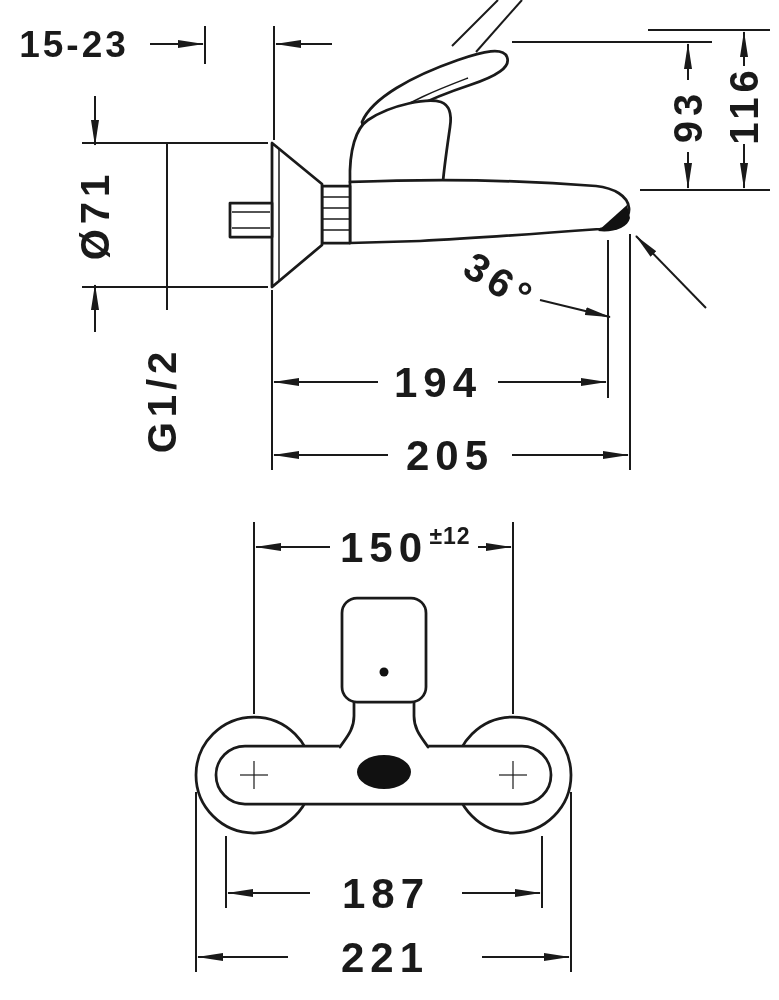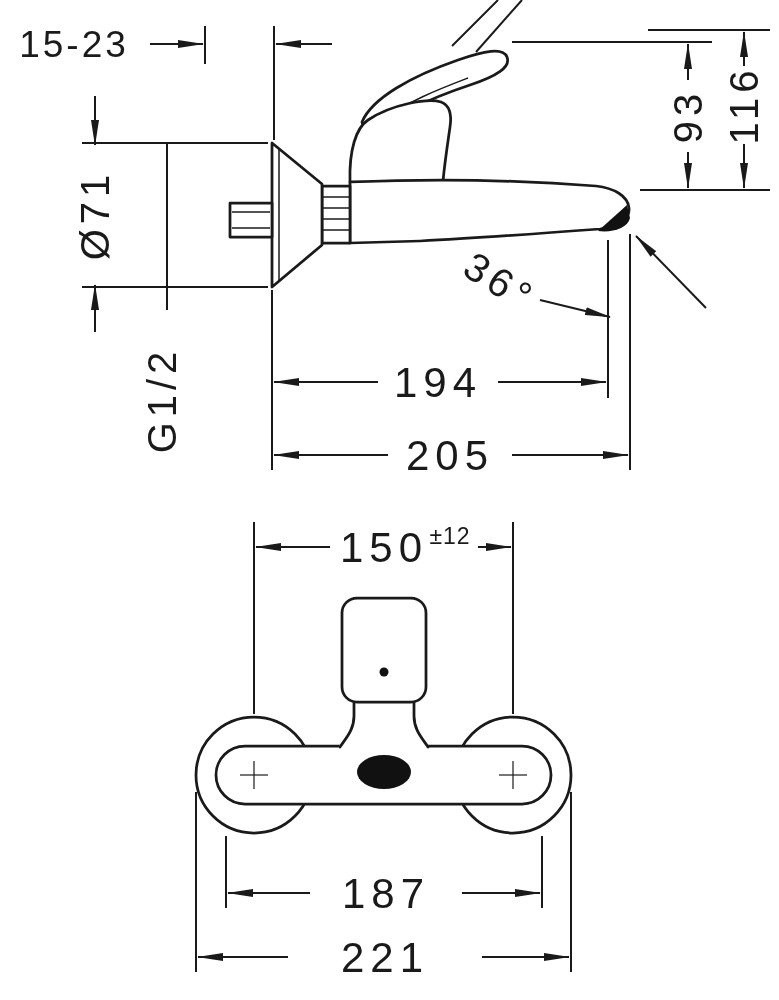--- a/index.html
+++ b/index.html
@@ -1,16 +1,16 @@
 <!DOCTYPE html>
 <html><head>
 <meta charset="utf-8">
 <style>
   html,body{margin:0;padding:0;background:#ffffff;}
-  .stage{position:relative;width:779px;height:1000px;background:#fff;overflow:hidden;}
+  .stage{position:relative;width:779px;height:1000px;background:#fff;overflow:hidden;font-weight:bold;}
   svg{position:absolute;inset:0;}
   .ol{fill:#ffffff;stroke:#1a1a1a;stroke-width:2.75;stroke-linejoin:round;}
   .ln{fill:none;stroke:#1a1a1a;stroke-width:2.75;stroke-linecap:round;}
   .thin{fill:none;stroke:#1a1a1a;stroke-width:1.5;}
   .dim{fill:none;stroke:#1a1a1a;stroke-width:2;}
   .ext{fill:none;stroke:#1a1a1a;stroke-width:2;}
   .cmk{fill:none;stroke:#1a1a1a;stroke-width:1.2;}
   .blk{fill:#111111;stroke:none;}
   text{fill:#1a1a1a;font-family:"Liberation Sans","DejaVu Sans",sans-serif;}
   .dt{dominant-baseline:central;text-anchor:middle;}

